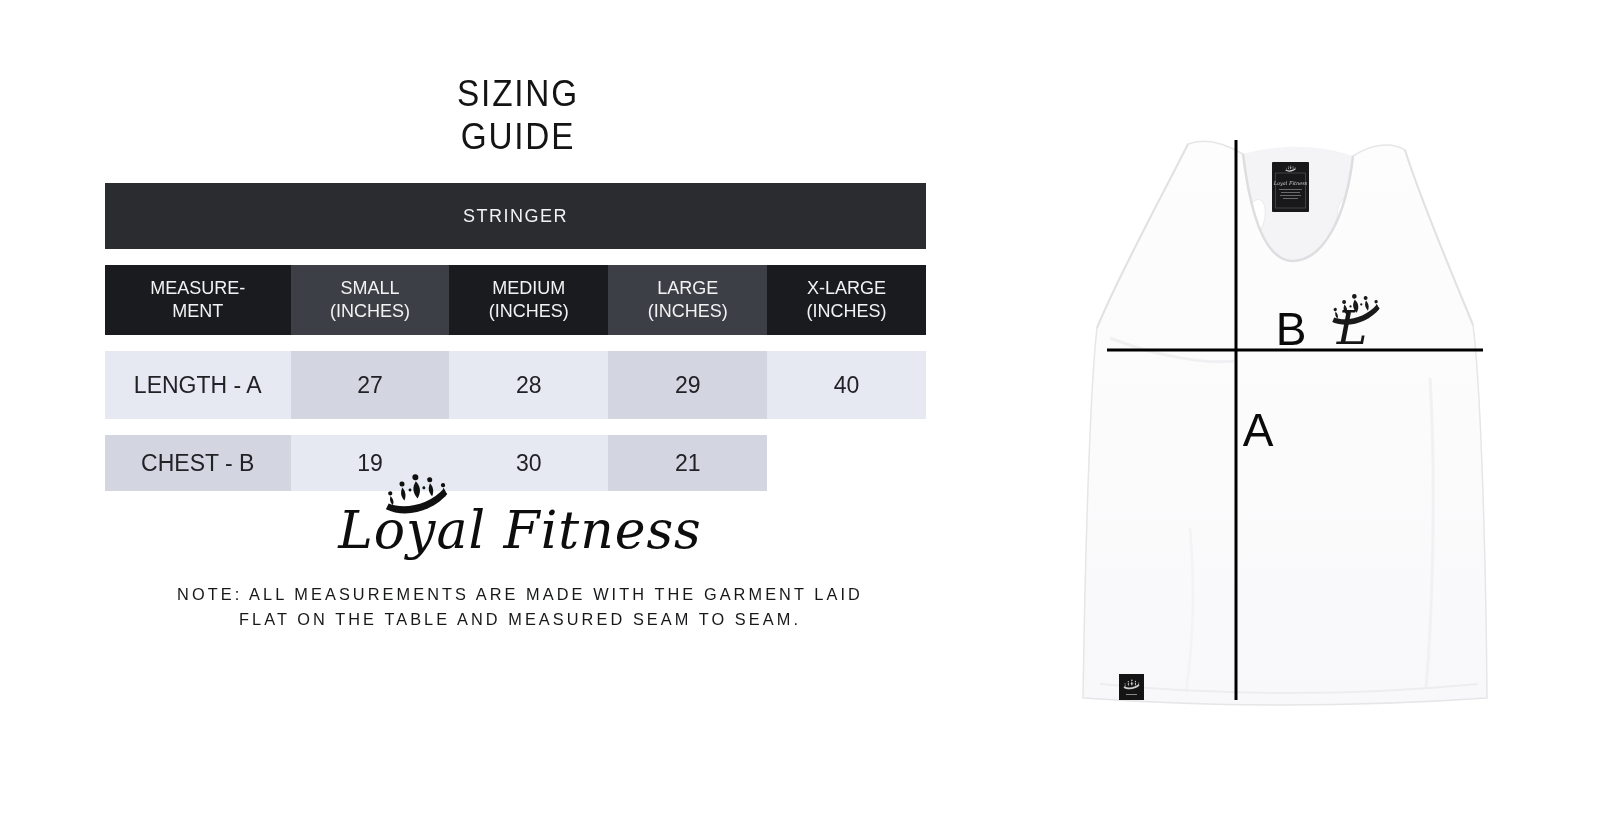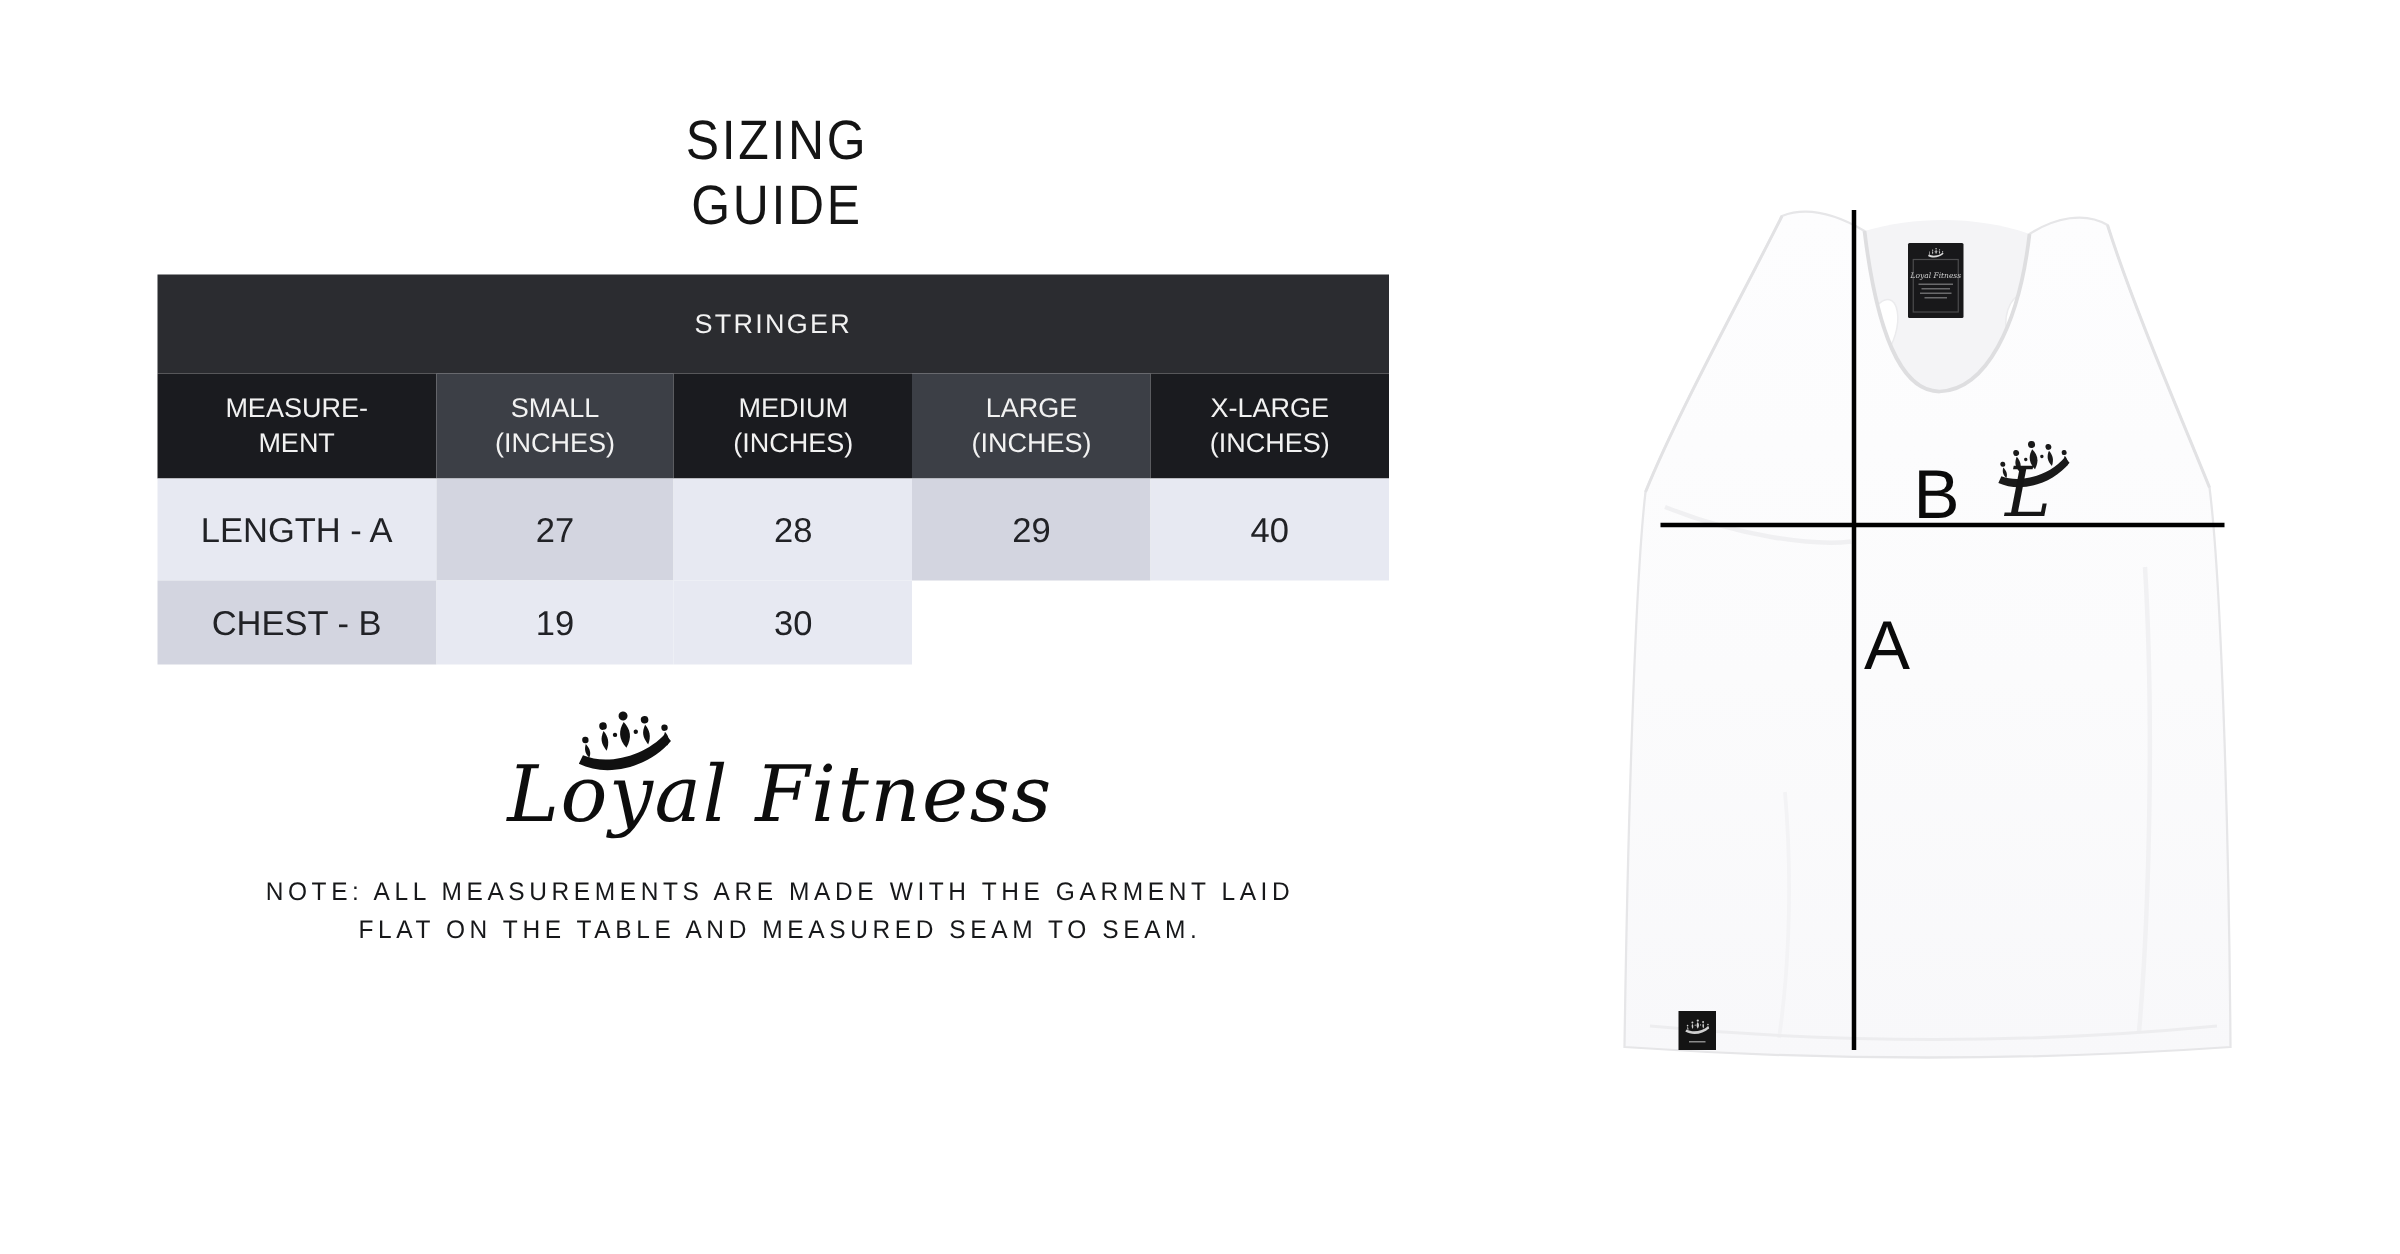--- a/index.html
+++ b/index.html
@@ -8,21 +8,21 @@
 
   
   .title{position:absolute;left:318px;top:72px;width:400px;text-align:center;
          font-size:37px;line-height:43px;letter-spacing:2px;color:#141414;
          white-space:pre-line;transform:scaleX(.9);transform-origin:center;}
 
   
   .size-table{position:absolute;left:105px;top:183px;width:821px;color:#212226;}
   .t-band{height:66px;background:#2b2c30;color:#f2f2f2;display:flex;align-items:center;
           justify-content:center;font-size:18px;letter-spacing:1.5px;}
-  .t-row{display:flex;}
+  .t-row{display:flex;margin-top:16px;}
   .t-cell{display:flex;align-items:center;justify-content:center;text-align:center;
           white-space:pre-line;line-height:23px;}
   .c0{width:22.6%;} .c1,.c2,.c3,.c4{width:19.35%;}
   .t-head .t-cell{height:70px;font-size:18px;color:#f2f2f2;}
   .hd-dark{background:#1a1b1f;} .hd-mid{background:#3c3f46;}
   .t-data .t-cell{height:68px;font-size:23px;}
   .t-data.last .t-cell{height:56px;}
   .cl-light{background:#e7e9f2;} .cl-dark{background:#d3d5e0;}
 
   
@@ -88,20 +88,21 @@
       <div class="t-cell c0 cl-light">LENGTH - A</div>
       <div class="t-cell c1 cl-dark">27</div>
       <div class="t-cell c2 cl-light">28</div>
       <div class="t-cell c3 cl-dark">29</div>
       <div class="t-cell c4 cl-light">40</div>
     </div>
     <div class="t-row t-data last">
       <div class="t-cell c0 cl-dark">CHEST - B</div>
       <div class="t-cell c1 cl-light">19</div>
       <div class="t-cell c3 cl-light">30</div>
+      <div class="t-cell c4 cl-dark">21</div>
     </div>
   </div>
 
   <div class="brand">
     <svg class="brand-crown" viewBox="0 0 100 72">
       <use href="#crown-shape"></use>
     </svg>
     <div class="brand-name">Loyal Fitness</div>
   </div>
 

